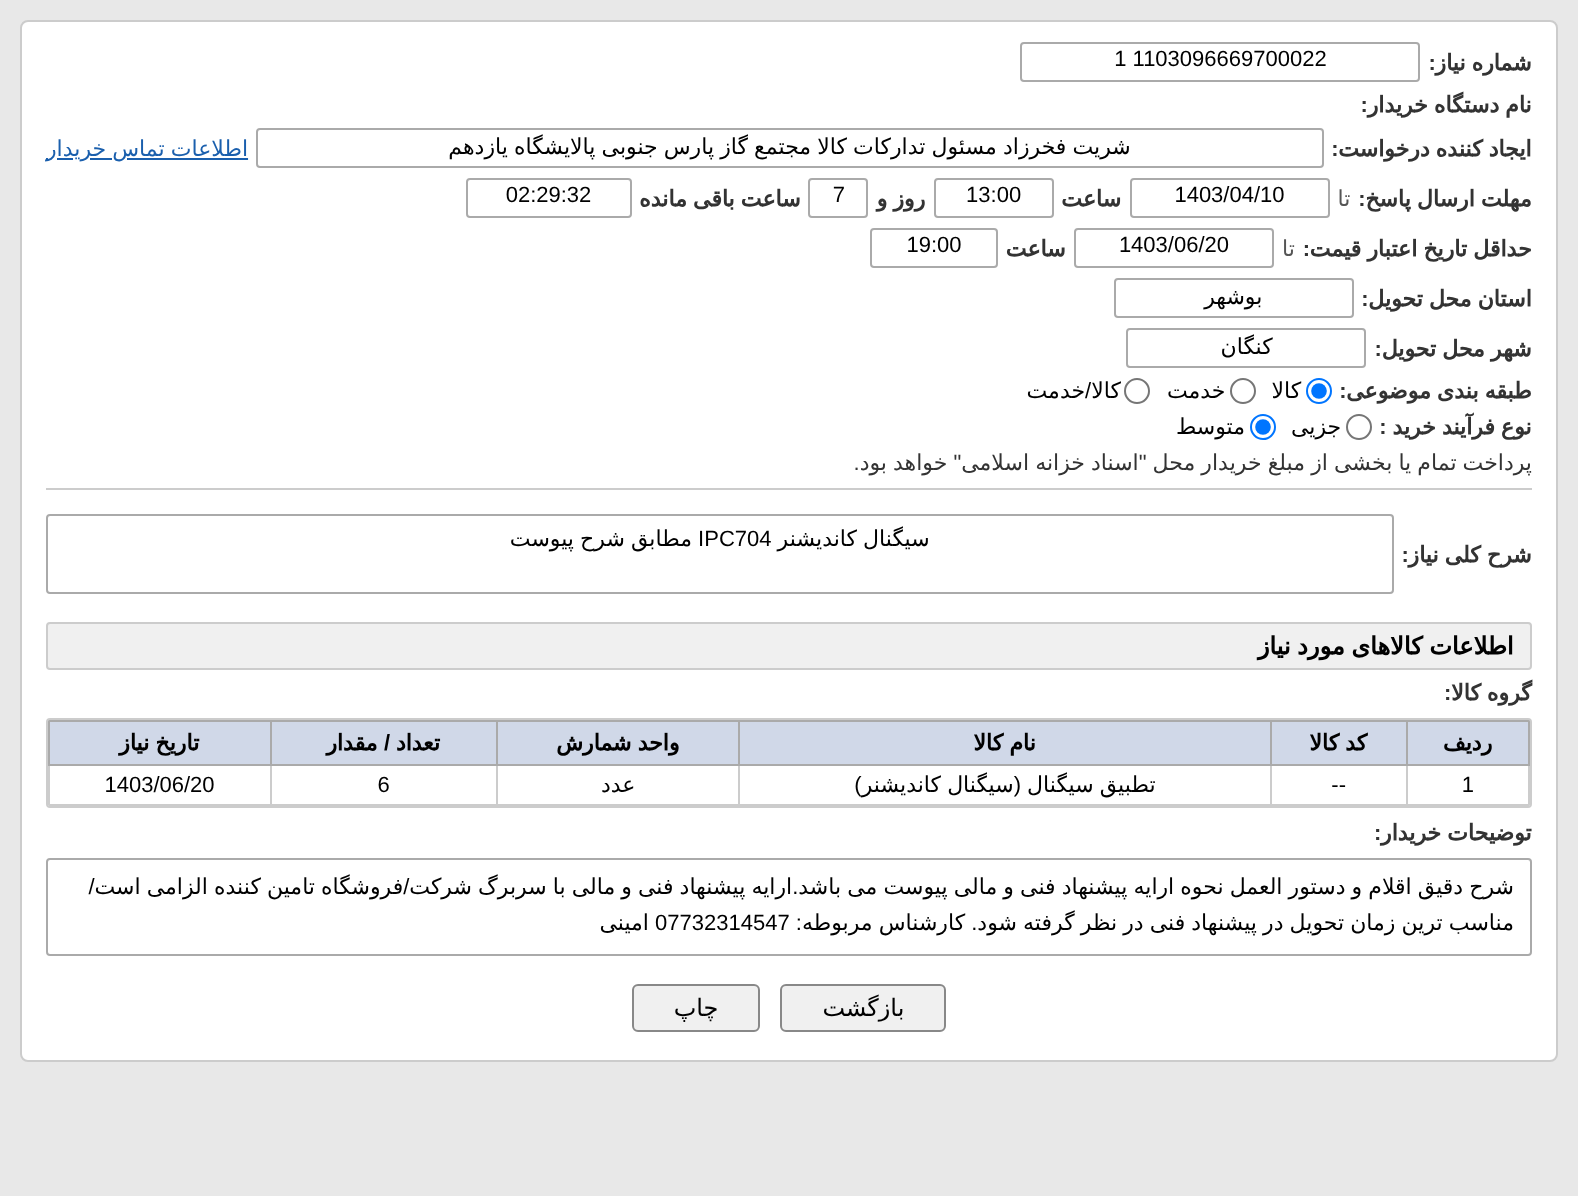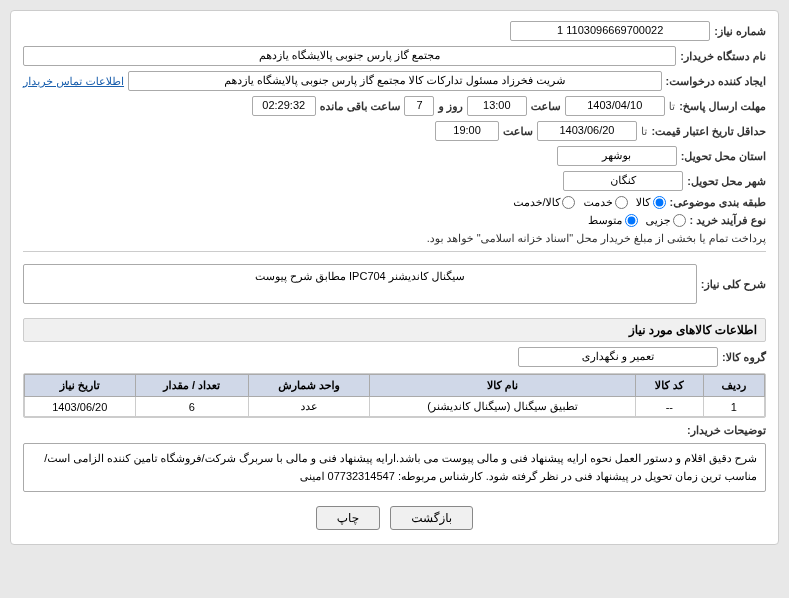--- a/index.html
+++ b/index.html
@@ -177,39 +177,38 @@
 
   <div class="content">
 
     <div class="info-row">
       <span class="label">شماره نیاز:</span>
       <div class="field-box" style="width:200px;">1103096669700022 1</div>
     </div>
 
     <div class="info-row">
       <span class="label">نام دستگاه خریدار:</span>
-      <div class="field-box field-box-wide">مجتمع گاز پارس جنوبی  پالایشگاه یازدهم</div>
     </div>
 
     <div class="info-row">
       <span class="label">ایجاد کننده درخواست:</span>
       <span class="field-box field-box-wide">شریت فخرزاد مسئول تداركات كالا مجتمع گاز پارس جنوبی  پالایشگاه یازدهم</span>
       <span class="blue-link">اطلاعات تماس خریدار</span>
     </div>
 
     <div class="info-row">
       <span class="label">مهلت ارسال پاسخ:</span>
       <span class="ta-note">تا</span>
       <div class="field-box" style="width:100px;">1403/04/10</div>
       <span class="inline-label">ساعت</span>
       <div class="field-box" style="width:60px;">13:00</div>
       <span class="inline-label">روز و</span>
       <div class="field-box" style="width:30px;">7</div>
       <span class="inline-label">ساعت باقی مانده</span>
-      <div class="field-box" style="width:64px;margin-left:48px;">02:29:32</div>
+      <div class="field-box" style="width:83px;margin-left:48px;">02:29:32</div>
     </div>
 
     <div class="info-row">
       <span class="label">حداقل تاریخ اعتبار قیمت:</span>
       <span class="ta-note">تا</span>
       <div class="field-box" style="width:100px;">1403/06/20</div>
       <span class="inline-label">ساعت</span>
       <div class="field-box" style="width:64px;">19:00</div>
     </div>
 
@@ -263,21 +262,20 @@
 
     <div class="info-row">
       <span class="label">شرح کلی نیاز:</span>
       <div class="description-box field-box-wide">سیگنال کاندیشنر IPC704 مطابق شرح پیوست</div>
     </div>
 
     <div class="section-title">اطلاعات کالاهای مورد نیاز</div>
 
     <div class="info-row">
       <span class="label">گروه کالا:</span>
-      <div class="field-box" style="width:200px;">تعمیر و نگهداری</div>
     </div>
 
     <div class="table-container">
       <table>
         <thead>
           <tr>
             <th>ردیف</th>
             <th>کد کالا</th>
             <th>نام کالا</th>
             <th>واحد شمارش</th>

